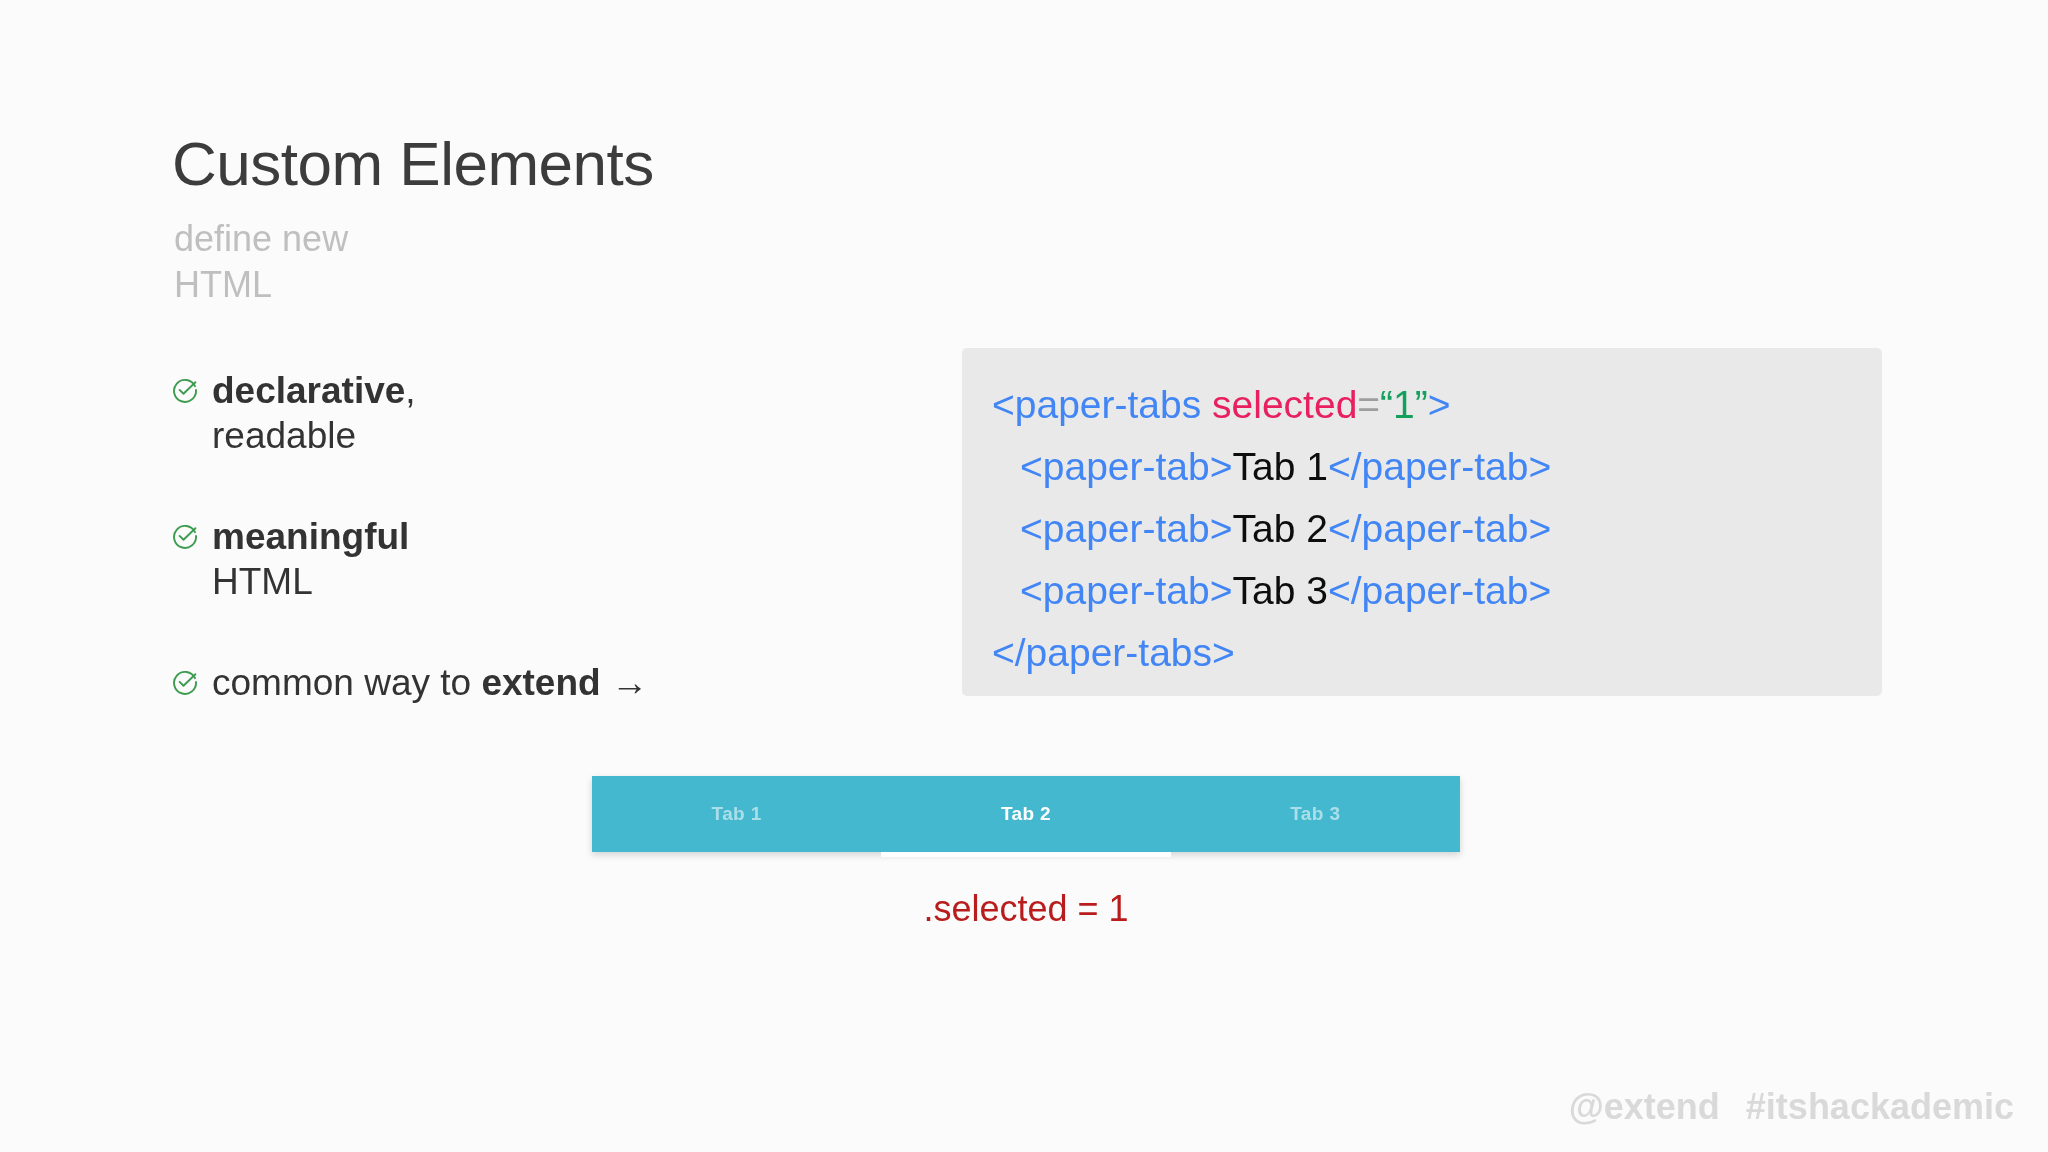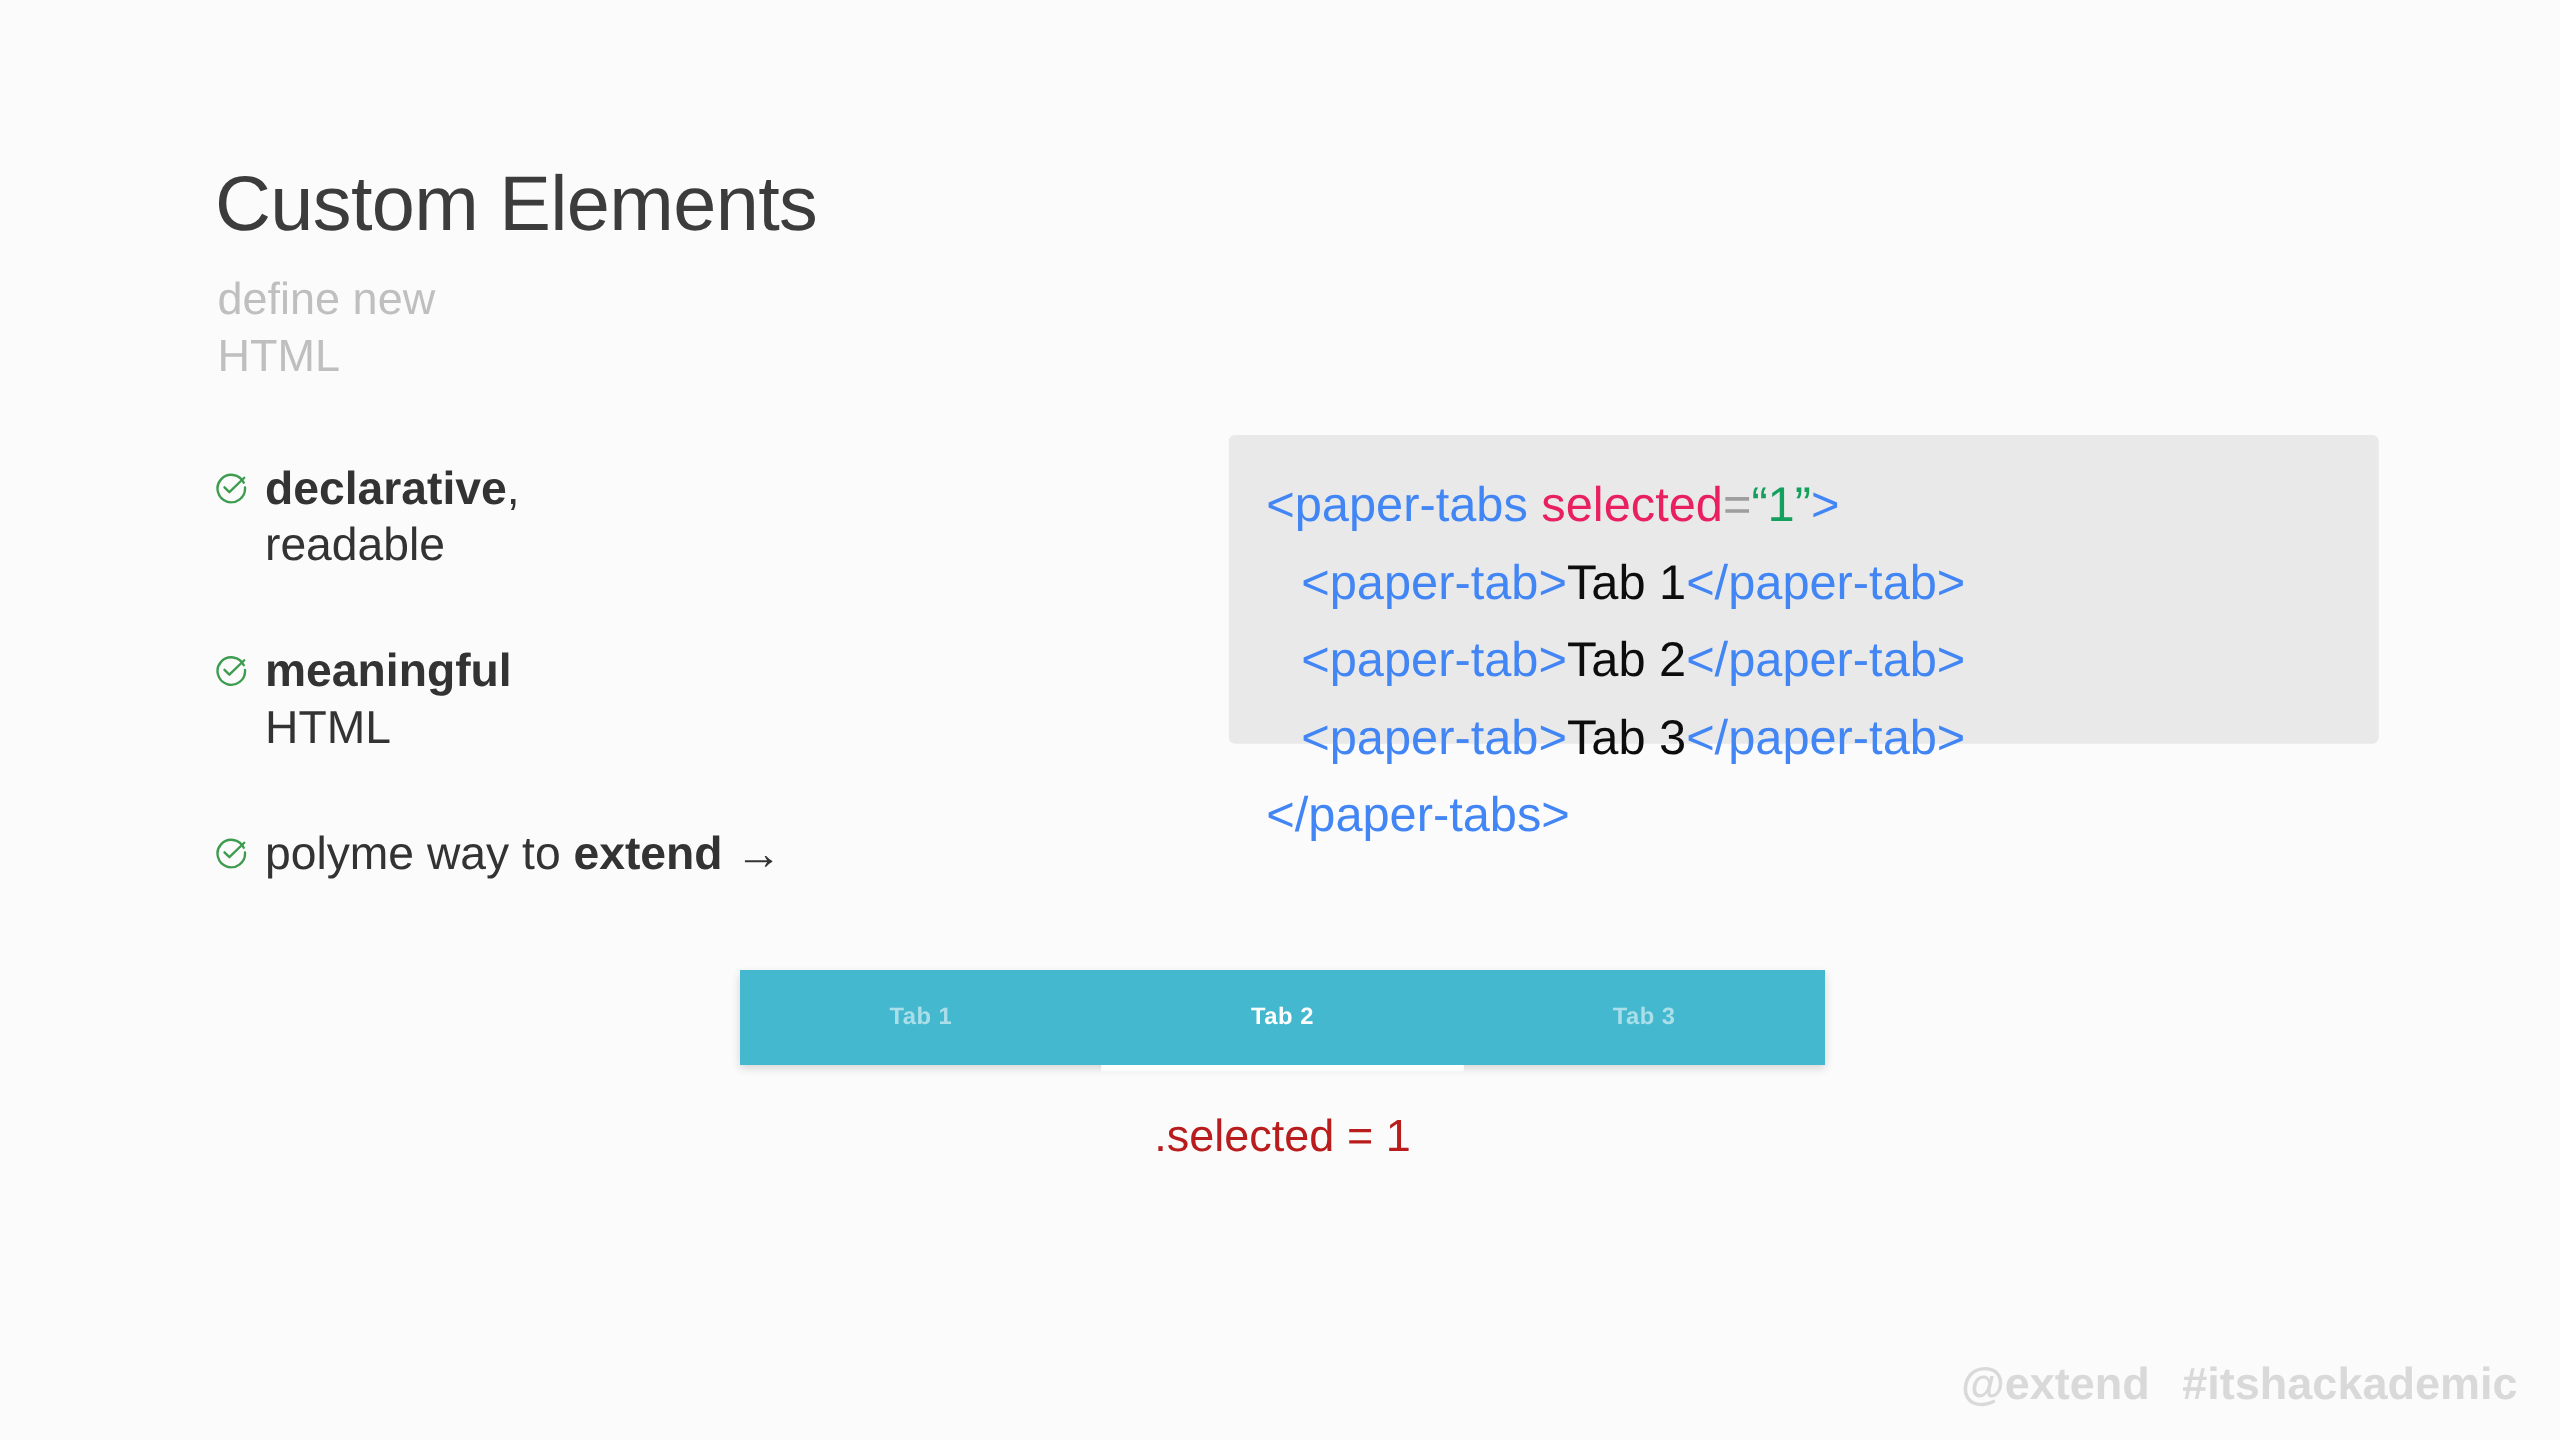--- a/index.html
+++ b/index.html
@@ -68,26 +68,25 @@
   }
   .bullet-text .lead { font-weight: 700; }
   .bullet-text .line2 { display: block; }
 
   
   .code-panel {
     position: absolute;
     left: 962px;
     top: 348px;
     width: 920px;
-    height: 247px;
+    height: 348px;
     background: #e9e9e9;
     border-radius: 5px;
     box-sizing: border-box;
     padding: 26px 30px;
-    margin-left: 21px;
   }
   .code-line {
     font-family: "Liberation Sans", sans-serif;
     font-size: 39px;
     line-height: 62px;
     white-space: pre;
     color: #111111;
   }
   .code-line.indent { padding-left: 28px; }
   .tag  { color: #4285f4; }
@@ -190,21 +189,21 @@
   </div>
 
   <div class="bullet-item">
     <span class="check-icon">
       <svg width="26" height="26" viewBox="0 0 26 26">
         <path d="M23 9.2 A11 11 0 1 0 24 13" fill="none" stroke="#3d9c4f" stroke-width="1.9" stroke-linecap="round"></path>
         <path d="M7.6 12.9 L11.5 16.7 L23.4 5.2" fill="none" stroke="#3d9c4f" stroke-width="1.9" stroke-linecap="round" stroke-linejoin="round"></path>
       </svg>
     </span>
     <span class="bullet-text">
-      <span>polyme way to </span><span class="lead">extend</span><span> →</span>
+      <span>common way to </span><span class="lead">extend</span><span> →</span>
     </span>
   </div>
 
 </div>
 
 <div class="code-panel" id="code-panel">
     <div class="code-line"><span class="tag">&lt;paper-tabs </span><span class="attr">selected</span><span class="eq">=</span><span class="val">“1”</span><span class="tag">&gt;</span></div>
     <div class="code-line indent"><span class="tag">&lt;paper-tab&gt;</span><span class="txt">Tab 1</span><span class="tag">&lt;/paper-tab&gt;</span></div>
     <div class="code-line indent"><span class="tag">&lt;paper-tab&gt;</span><span class="txt">Tab 2</span><span class="tag">&lt;/paper-tab&gt;</span></div>
     <div class="code-line indent"><span class="tag">&lt;paper-tab&gt;</span><span class="txt">Tab 3</span><span class="tag">&lt;/paper-tab&gt;</span></div>

